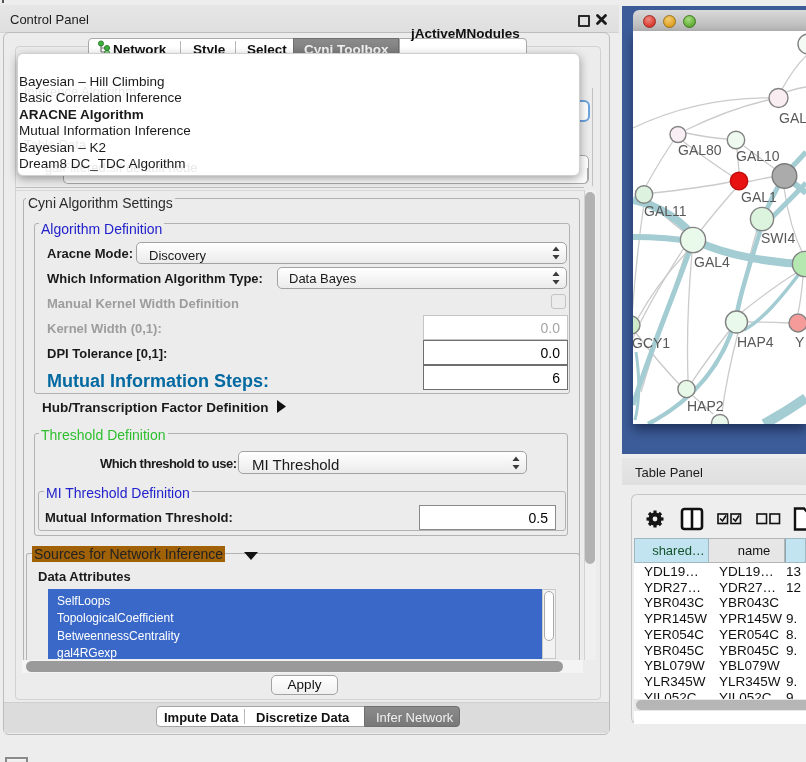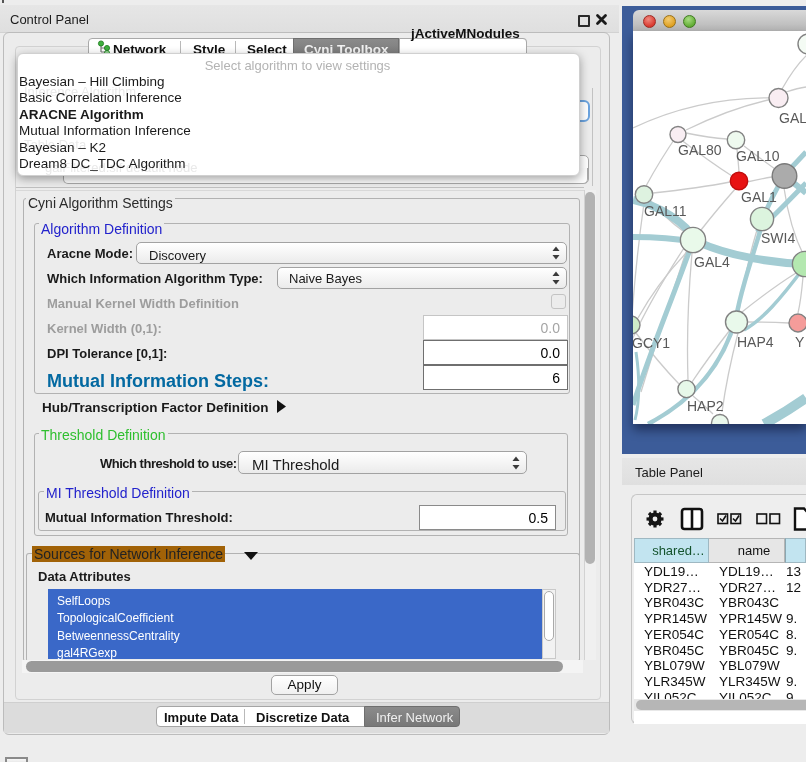--- a/index.html
+++ b/index.html
@@ -65,21 +65,21 @@
   <div class="abs bold" style="left:47px;top:246px;font-size:13px;color:#1a1a1a;">Aracne Mode:</div>
   <div class="combo abs" style="left:136px;top:242px;width:431px;height:22px;"></div>
   <div class="abs" style="left:149px;top:248px;font-size:13px;color:#1a1a1a;">Discovery</div>
   <svg class="abs" style="left:551px;top:246px;" width="10" height="14">
       <path d="M5,0.5 L8.5,5 L1.5,5 Z" fill="#3a3a3a"></path>
       <path d="M5,13.5 L8.5,9 L1.5,9 Z" fill="#3a3a3a"></path>
     </svg>
 
   <div class="abs bold" style="left:47px;top:271px;font-size:13px;color:#1a1a1a;">Which Information Algorithm Type:</div>
   <div class="combo abs" style="left:277px;top:267px;width:290px;height:22px;"></div>
-  <div class="abs" style="left:289px;top:271px;font-size:13px;color:#1a1a1a;">Naive Bayes</div>
+  <div class="abs" style="left:289px;top:271px;font-size:13px;color:#1a1a1a;">Data Bayes</div>
   <svg class="abs" style="left:551px;top:271px;" width="10" height="14">
       <path d="M5,0.5 L8.5,5 L1.5,5 Z" fill="#3a3a3a"></path>
       <path d="M5,13.5 L8.5,9 L1.5,9 Z" fill="#3a3a3a"></path>
     </svg>
 
   <div class="abs bold" style="left:47px;top:296px;font-size:13px;color:#9d9d9d;">Manual Kernel Width Definition</div>
   <div class="abs" style="left:551px;top:294px;width:15px;height:15px;background:#ececec;border:1px solid #c3c3c3;border-radius:3px;box-sizing:border-box;"></div>
 
   <div class="abs bold" style="left:47px;top:321px;font-size:13px;color:#9d9d9d;">Kernel Width (0,1):</div>
   <div class="abs" style="left:423px;top:315px;width:145px;height:25px;background:#fff;border:1px solid #c5c5c5;box-sizing:border-box;"></div>
@@ -144,21 +144,20 @@
   <div class="abs bold" style="left:256px;top:710px;font-size:13px;color:#111;">Discretize Data</div>
   <div class="abs" style="left:376px;top:710px;font-size:13px;color:#f0f0f0;">Infer Network</div>
 
   <div class="abs" style="left:5px;top:757px;width:19px;height:5px;border:2px solid #8a8a8a;background:linear-gradient(#f8f8f8,#e0e0e0);"></div>
 
   <div class="abs" style="left:17px;top:53px;width:561px;height:121px;background:#fff;border:1px solid #d0d0d0;border-radius:6px;box-shadow:0 3px 10px rgba(0,0,0,0.35);"></div>
 
   <div class="abs" style="left:24px;top:84px;font-size:13px;color:#e9e9e9;">Inference Algorithm</div>
   <div class="abs" style="left:24px;top:137px;font-size:13px;color:#e9e9e9;">Table Data</div>
   <div class="abs" style="left:45px;top:160px;font-size:13px;color:#e9e9e9;">galFiltered.sif default node</div>
-  <div class="abs" style="left:17px;top:58px;width:561px;text-align:center;font-size:13px;color:#b3b3b3;">Select algorithm to view settings</div>
   <div class="abs" style="left:19px;top:74px;font-size:13.5px;color:#1a1a1a;line-height:16.4px;">Bayesian – Hill Climbing<br>Basic Correlation Inference<br><span class="bold">ARACNE Algorithm</span><br>Mutual Information Inference<br>Bayesian – K2<br>Dream8 DC_TDC Algorithm</div>
 
   <div class="abs" style="left:622px;top:6px;width:184px;height:448px;background:#3c5c99;"></div>
 
   <div class="abs" style="left:633px;top:10px;width:173px;height:21px;background:linear-gradient(#d9d9d9,#b5b5b5);border-radius:6px 0 0 0;border-bottom:1px solid #8e8e8e;"></div>
   <div class="abs" style="left:643px;top:15px;width:13px;height:13px;border-radius:50%;background:radial-gradient(circle at 40% 30%,#f0897f,#d93a30 70%);border:0.5px solid #9e2b24;box-sizing:border-box;"></div>
   <div class="abs" style="left:663px;top:15px;width:13px;height:13px;border-radius:50%;background:radial-gradient(circle at 40% 30%,#f3cb72,#dfa123 70%);border:0.5px solid #9a7117;box-sizing:border-box;"></div>
   <div class="abs" style="left:683px;top:15px;width:13px;height:13px;border-radius:50%;background:radial-gradient(circle at 40% 30%,#a8dd82,#62ad35 70%);border:0.5px solid #3f7a20;box-sizing:border-box;"></div>
 
   <div class="abs" style="left:633px;top:31px;width:173px;height:393px;background:#fff;box-shadow:0 6px 10px rgba(0,0,20,0.45);"></div>

